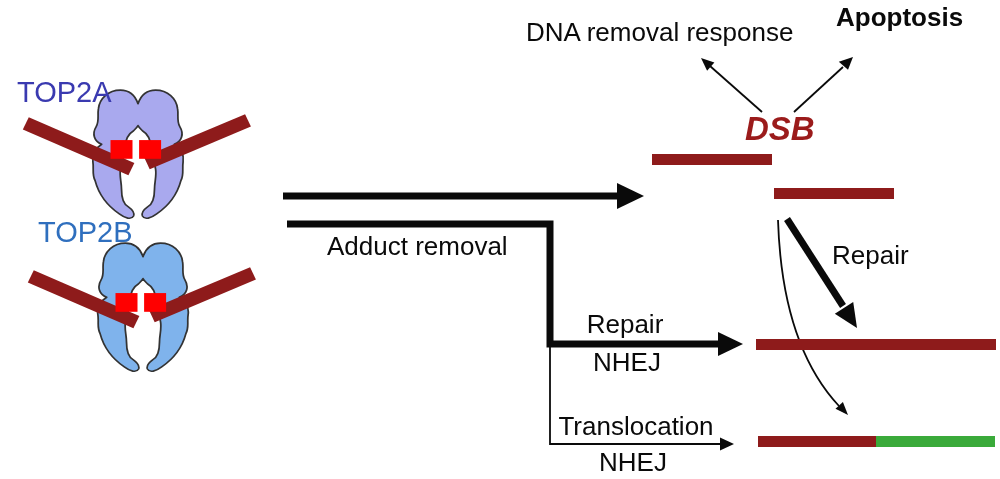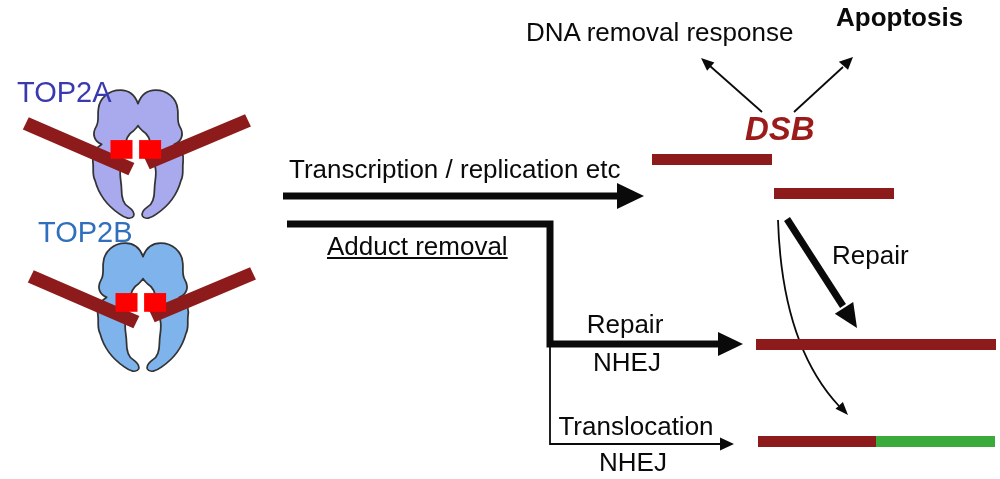--- a/index.html
+++ b/index.html
@@ -79,23 +79,22 @@
     <rect class="bar" x="756" y="339" width="240" height="11"></rect>
 
     <rect class="bar" x="758" y="436" width="118" height="11"></rect>
     <rect class="bar-green" x="876" y="436" width="119" height="11"></rect>
   </svg>
 
   <div class="lbl top2a-label" style="left:17px;top:42px;margin-top:34px;">TOP2A</div>
 
   <div class="lbl top2b-label" style="left:7px;top:216px;">TOP2B</div>
 
-  <div class="lbl" style="left:289px;top:155px;">Transcription / replication etc</div>
 
-  <div class="lbl" style="left:327px;top:232px;text-decoration:underline;">Adduct removal</div>
+  <div class="lbl" style="left:327px;top:232px;">Adduct removal</div>
 
   <div class="lbl" style="left:526px;top:18px;">DNA removal response</div>
 
   <div class="lbl" style="left:836px;top:3px;font-weight:bold;">Apoptosis</div>
 
   <div class="lbl dsb-label" style="left:745px;top:110px;">DSB</div>
 
   <div class="lbl" style="left:832px;top:241px;">Repair</div>
 
   <div class="lbl center" style="left:545px;top:310px;width:160px;">Repair</div>

